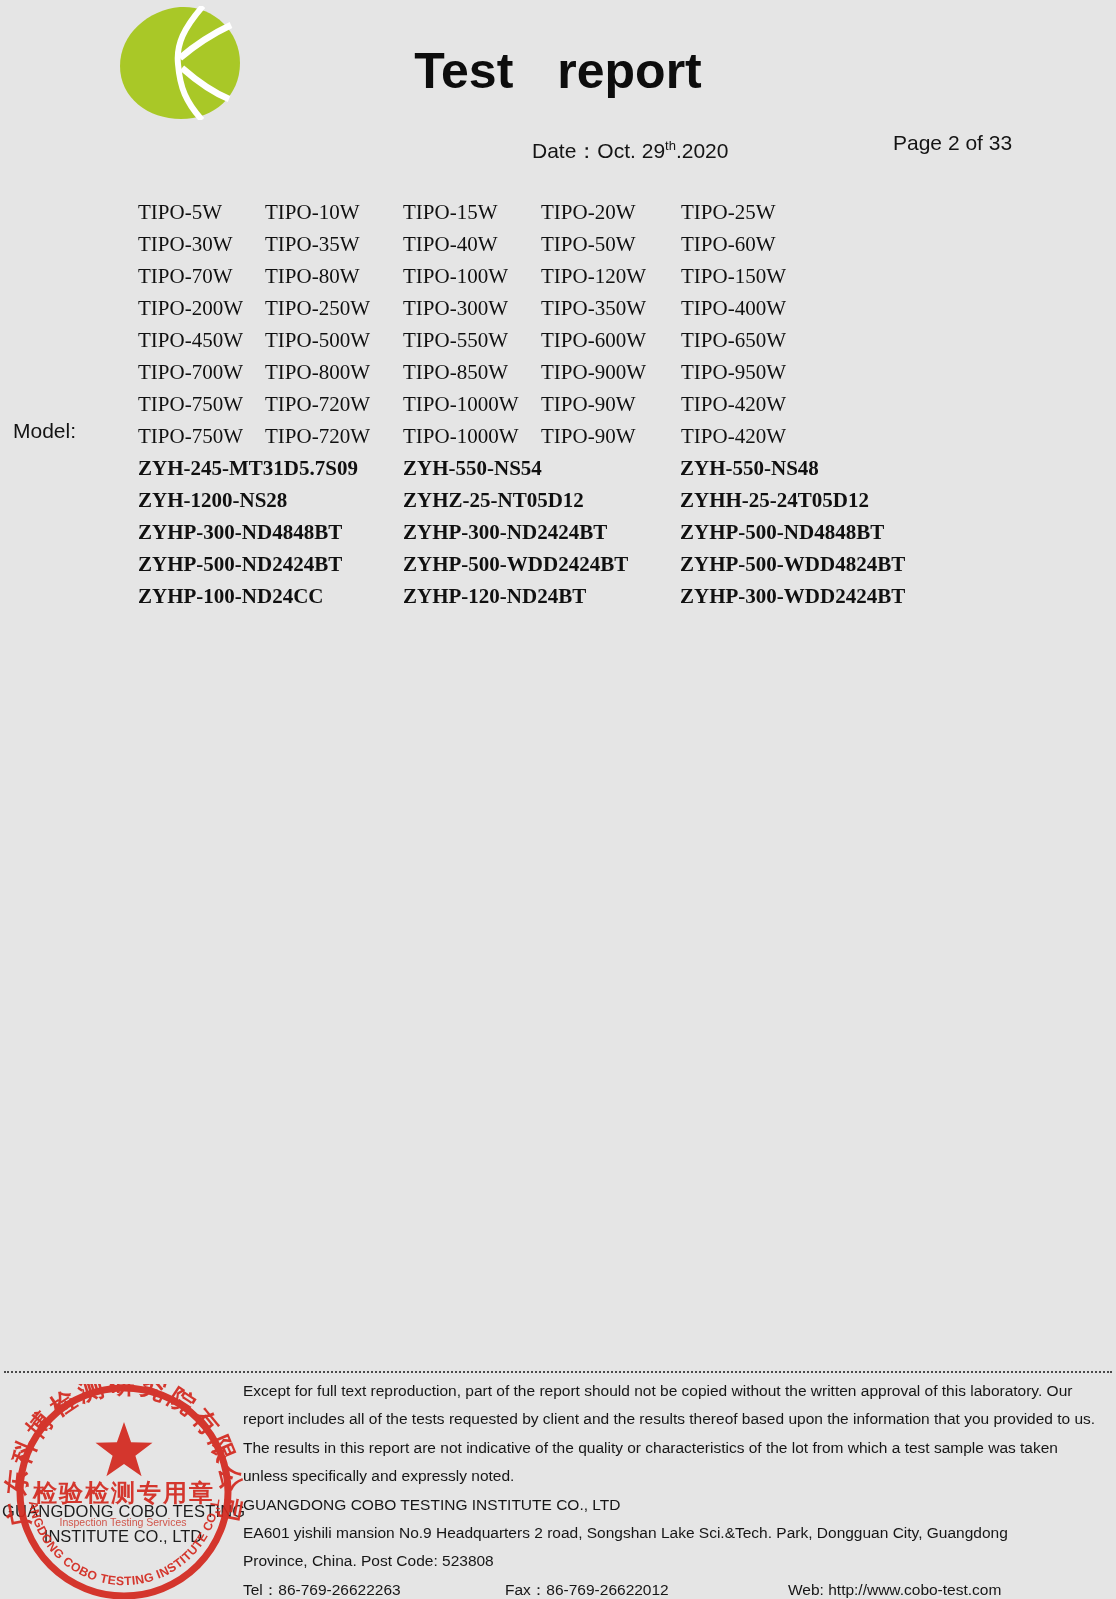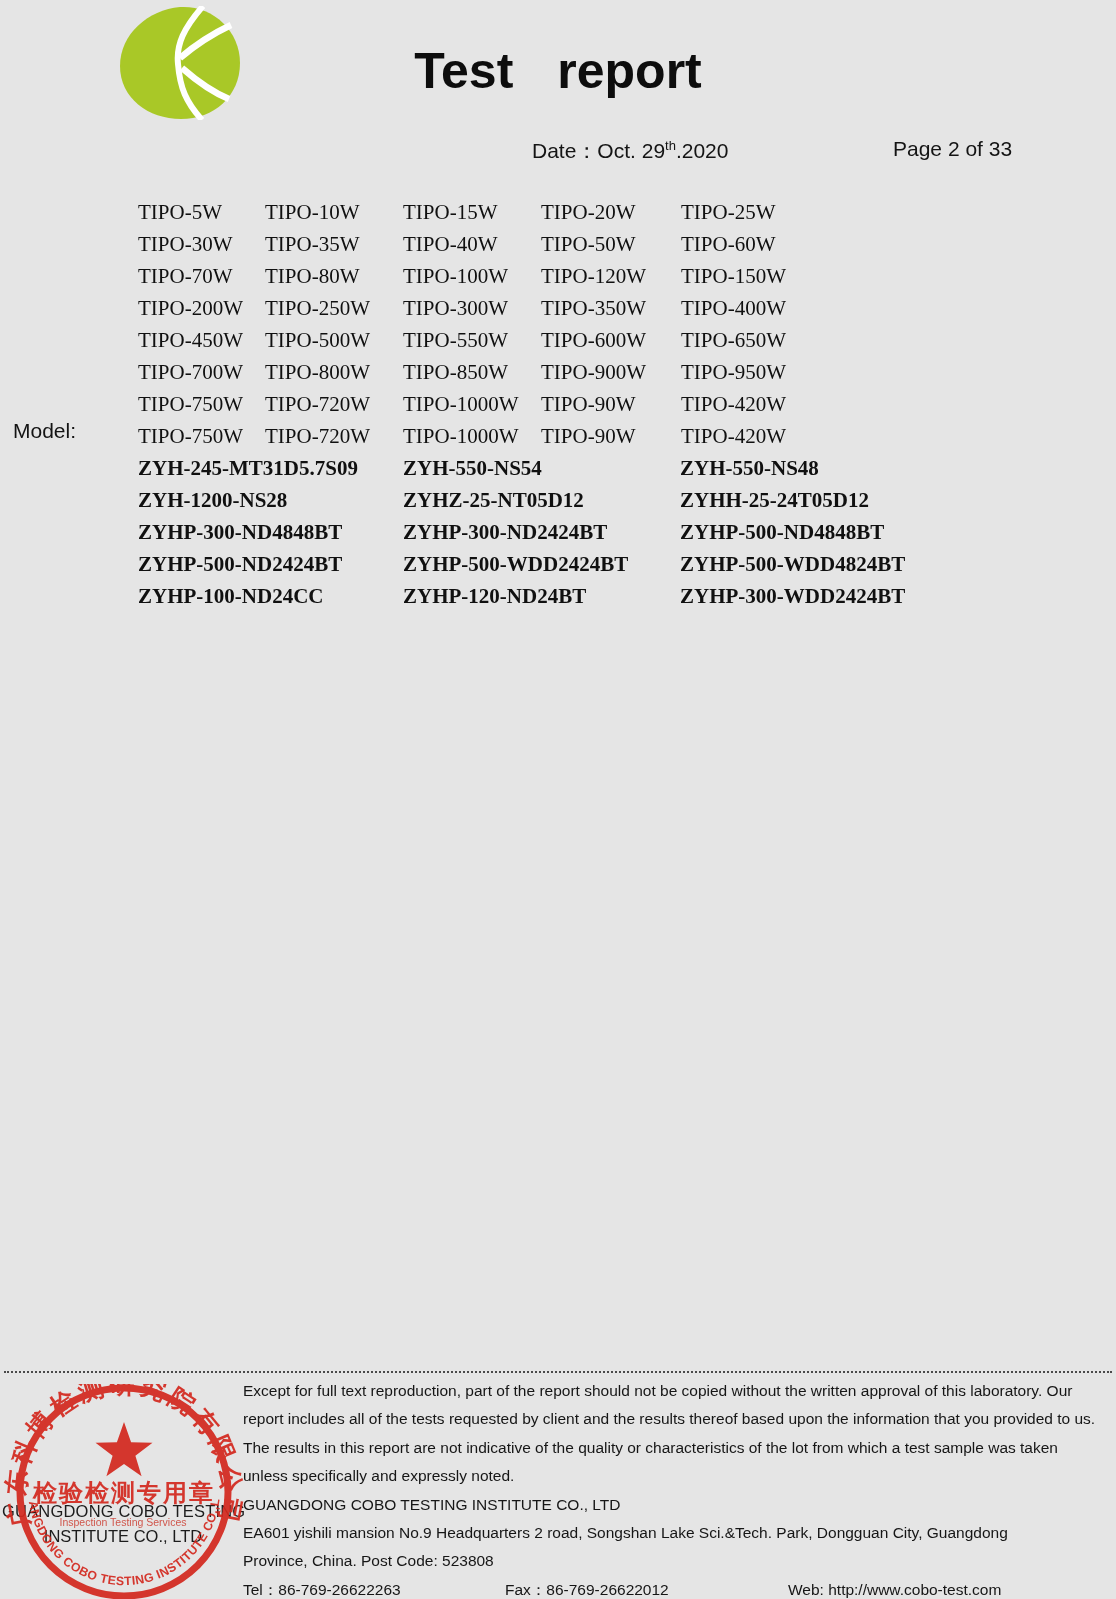--- a/index.html
+++ b/index.html
@@ -8,21 +8,21 @@
 
   
   .logo{position:absolute;left:118px;top:6px;}
   .title{position:absolute;left:0;right:0;top:42px;text-align:center;
          font-size:50px;font-weight:bold;font-family:"Liberation Sans",sans-serif;
          color:#0d0d0d;}
   .title .gap{display:inline-block;width:44px;}
   .meta{font-size:21px;white-space:nowrap;}
   .meta-report{position:absolute;left:22px;top:137px;}
   .meta-date{position:absolute;left:532px;top:137px;}
-  .meta-page{position:absolute;left:893px;top:137px;}
+  .meta-page{position:absolute;left:893px;top:131px;}
   .meta sup{font-size:13px;}
 
   
   .model-label{position:absolute;left:13px;top:419px;font-size:21px;}
   .model-grid{position:absolute;font-family:"Liberation Serif","DejaVu Serif",serif;
               font-size:21px;color:#101010;}
   .tipo-grid{left:138px;top:196px;}
   .tipo-grid .grid-row{display:grid;grid-template-columns:127px 138px 138px 140px 140px;
                        height:32px;line-height:32px;}
   .zyh-grid{left:138px;top:452px;font-weight:bold;}

